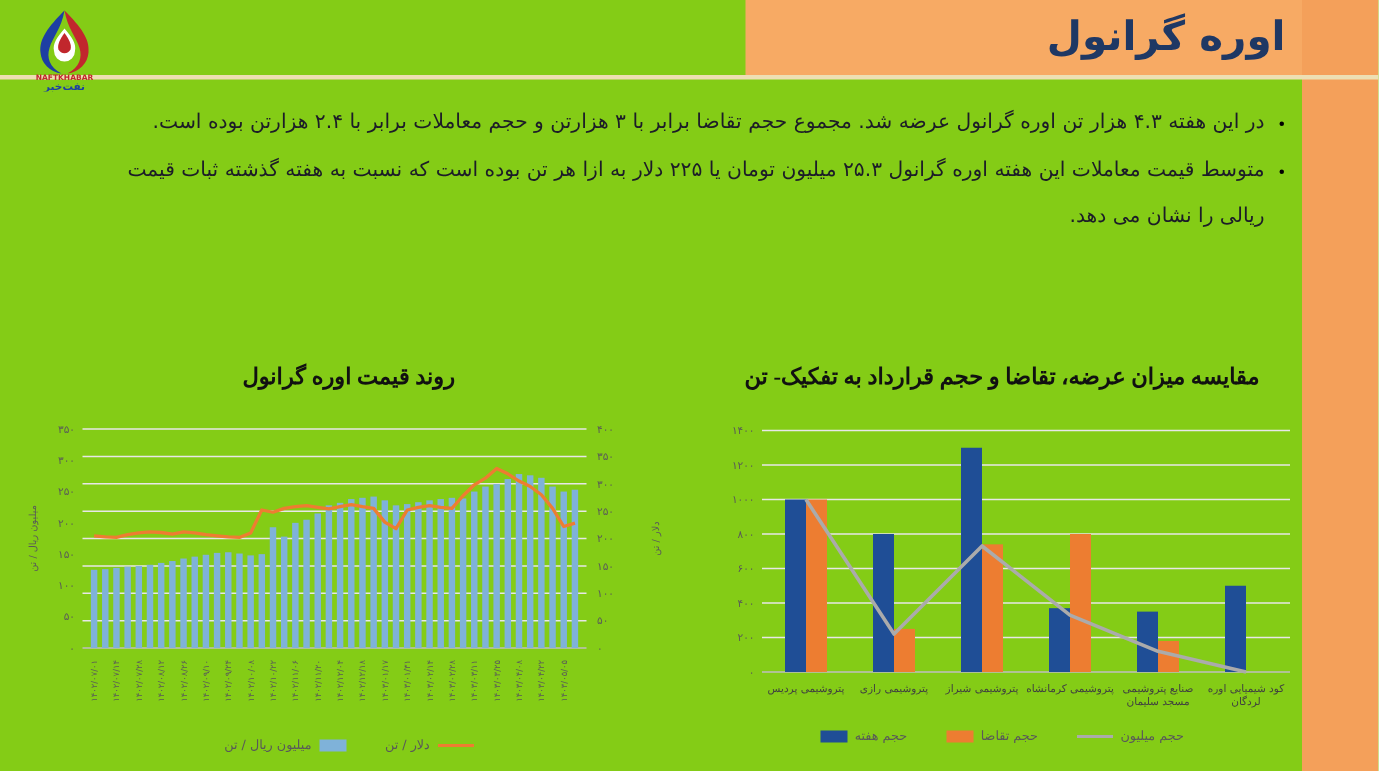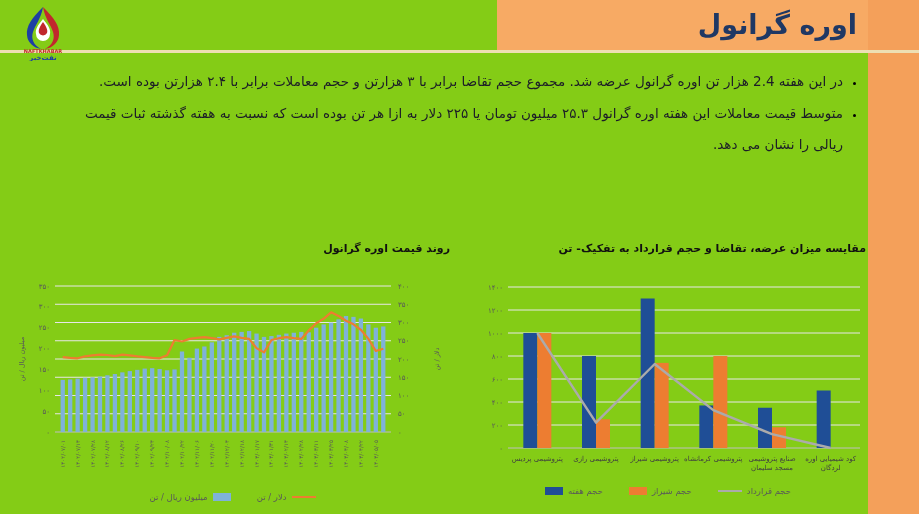--- a/index.html
+++ b/index.html
@@ -8,21 +8,21 @@
   .right-bar{position:absolute;top:0;right:0;width:51px;height:514px;background:#F4A05A;}
   .header-band{position:absolute;top:0;left:497px;right:0;height:50px;background:#F7AA64;}
   .header-rule{position:absolute;top:50px;left:0;right:0;height:3px;background:#EDDFB3;}
   .page-title{position:absolute;top:9px;right:62px;font-size:27px;font-weight:bold;color:#1F3864;direction:rtl;}
   .logo{position:absolute;top:5px;left:18px;width:50px;height:56px;}
   .bullets{position:absolute;top:66px;right:58px;left:70px;direction:rtl;color:#1C1C28;
            font-size:13.5px;line-height:2.35;}
   .bullets ul{margin:0;padding:0 18px 0 0;list-style:disc;}
   .bullets li::marker{color:#000;font-size:11px;}
   .chart-block{position:absolute;top:242px;}
-  .chart-title{text-align:right;font-size:11px;font-weight:bold;color:#111;direction:rtl;height:18px;}
+  .chart-title{text-align:center;font-size:15px;font-weight:bold;color:#111;direction:rtl;height:18px;font-family:Liberation Serif, serif;}
   .legend-row{display:flex;justify-content:center;align-items:center;gap:26px;font-size:8.5px;color:#595959;margin-top:2px;}
   .legend-row.rtl{direction:rtl;}
   .legend-item{display:flex;align-items:center;gap:5px;}
   .sw-bar{display:inline-block;width:18px;height:8px;}
   .sw-line{display:inline-block;width:24px;height:0;border-top:2.5px solid;}
   svg{display:block;}
   text{font-family:"DejaVu Sans",sans-serif;}
 </style>
 </head>
 <body>
@@ -38,21 +38,21 @@
     <path d="M25 2 C14 13 8 21 9 30 a16 15 0 0 0 14 14 c-8-4-10-11-8-17 2-7 8-13 10-25z" fill="#1D3FA3"></path>
     <path d="M25 2 c2 12 8 18 10 25 2 6 0 13-8 17 a16 15 0 0 0 14-14 C42 21 36 13 25 2z" fill="#C1272D"></path>
     <path d="M25 14 c-5 6-8 10-7 15 a7 7 0 0 0 14 0 c1-5-2-9-7-15z" fill="#fff"></path>
     <path d="M25 17 c-3 4-5 8-4 11 a4.5 4.5 0 0 0 8 0 c1-3-1-7-4-11z" fill="#C1272D"></path>
     <text x="25" y="48" text-anchor="middle" font-size="5" font-weight="bold" fill="#C1272D">NAFTKHABAR</text>
     <text x="25" y="55" text-anchor="middle" font-size="7" font-weight="bold" fill="#1D3FA3" direction="rtl">نفت‌خبر</text>
   </svg>
 
   <div class="bullets">
     <ul>
-      <li><span>در این هفته 2.4 هزار تن اوره گرانول عرضه شد. مجموع حجم تقاضا برابر با ۳ هزارتن و حجم معاملات برابر با ۲.۴ هزارتن بوده است.</span></li>
+      <li><span>در این هفته ۴.۳ هزار تن اوره گرانول عرضه شد. مجموع حجم تقاضا برابر با ۳ هزارتن و حجم معاملات برابر با ۲.۴ هزارتن بوده است.</span></li>
       <li><span>متوسط قیمت معاملات این هفته اوره گرانول ۲۵.۳ میلیون تومان یا ۲۲۵ دلار به ازا هر تن بوده است که نسبت به هفته گذشته ثبات قیمت ریالی را نشان می دهد.</span></li>
     </ul>
   </div>
 
   <div class="chart-block" style="left:15px;width:435px;">
     <div class="chart-title">روند قیمت اوره گرانول</div>
     <svg id="left-plot" width="435" height="230">
         <g>
           <line x1="40" y1="172" x2="376" y2="172" stroke="#BFBFBF" stroke-width="1"></line>
           <line x1="40" y1="153.75" x2="376" y2="153.75" stroke="#E7E7E7" stroke-width="1"></line>
@@ -219,22 +219,22 @@
           <text x="360.66666666666663" y="201" text-anchor="middle" font-size="7" fill="#404040" direction="rtl"><tspan x="360.66666666666663" dy="0">کود شیمیایی اوره</tspan><tspan x="360.66666666666663" dy="9">لردگان</tspan></text>
         </g>
       </svg>
     <div id="right-legend" class="legend-row">
         <span class="legend-item">
           <span class="sw-bar" style="background: rgb(31, 78, 150);"></span>
           <span dir="rtl">حجم هفته</span>
         </span>
         <span class="legend-item">
           <span class="sw-bar" style="background: rgb(237, 125, 49);"></span>
-          <span dir="rtl">حجم شیراز</span>
+          <span dir="rtl">حجم تقاضا</span>
         </span>
         <span class="legend-item">
           <span class="sw-line" style="border-top-color: rgb(171, 171, 171);"></span>
-          <span dir="rtl">حجم قرارداد</span>
+          <span dir="rtl">حجم میلیون</span>
         </span>
       </div>
   </div>
 
 </div>
 
 </body></html>

